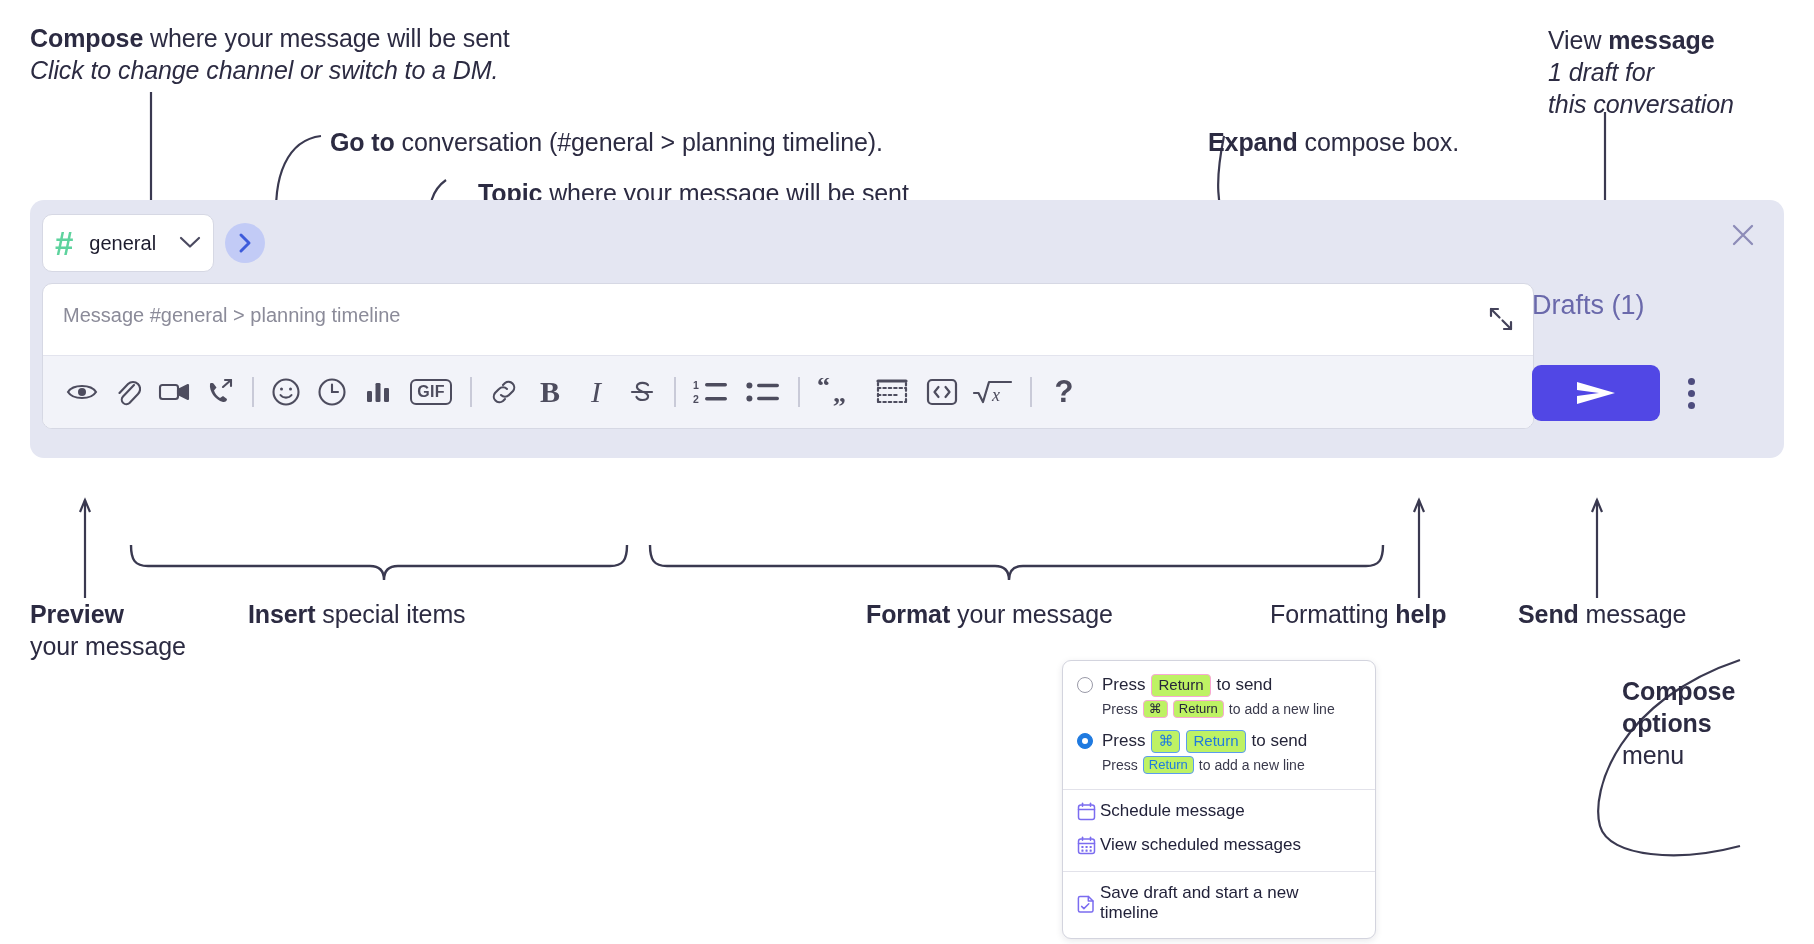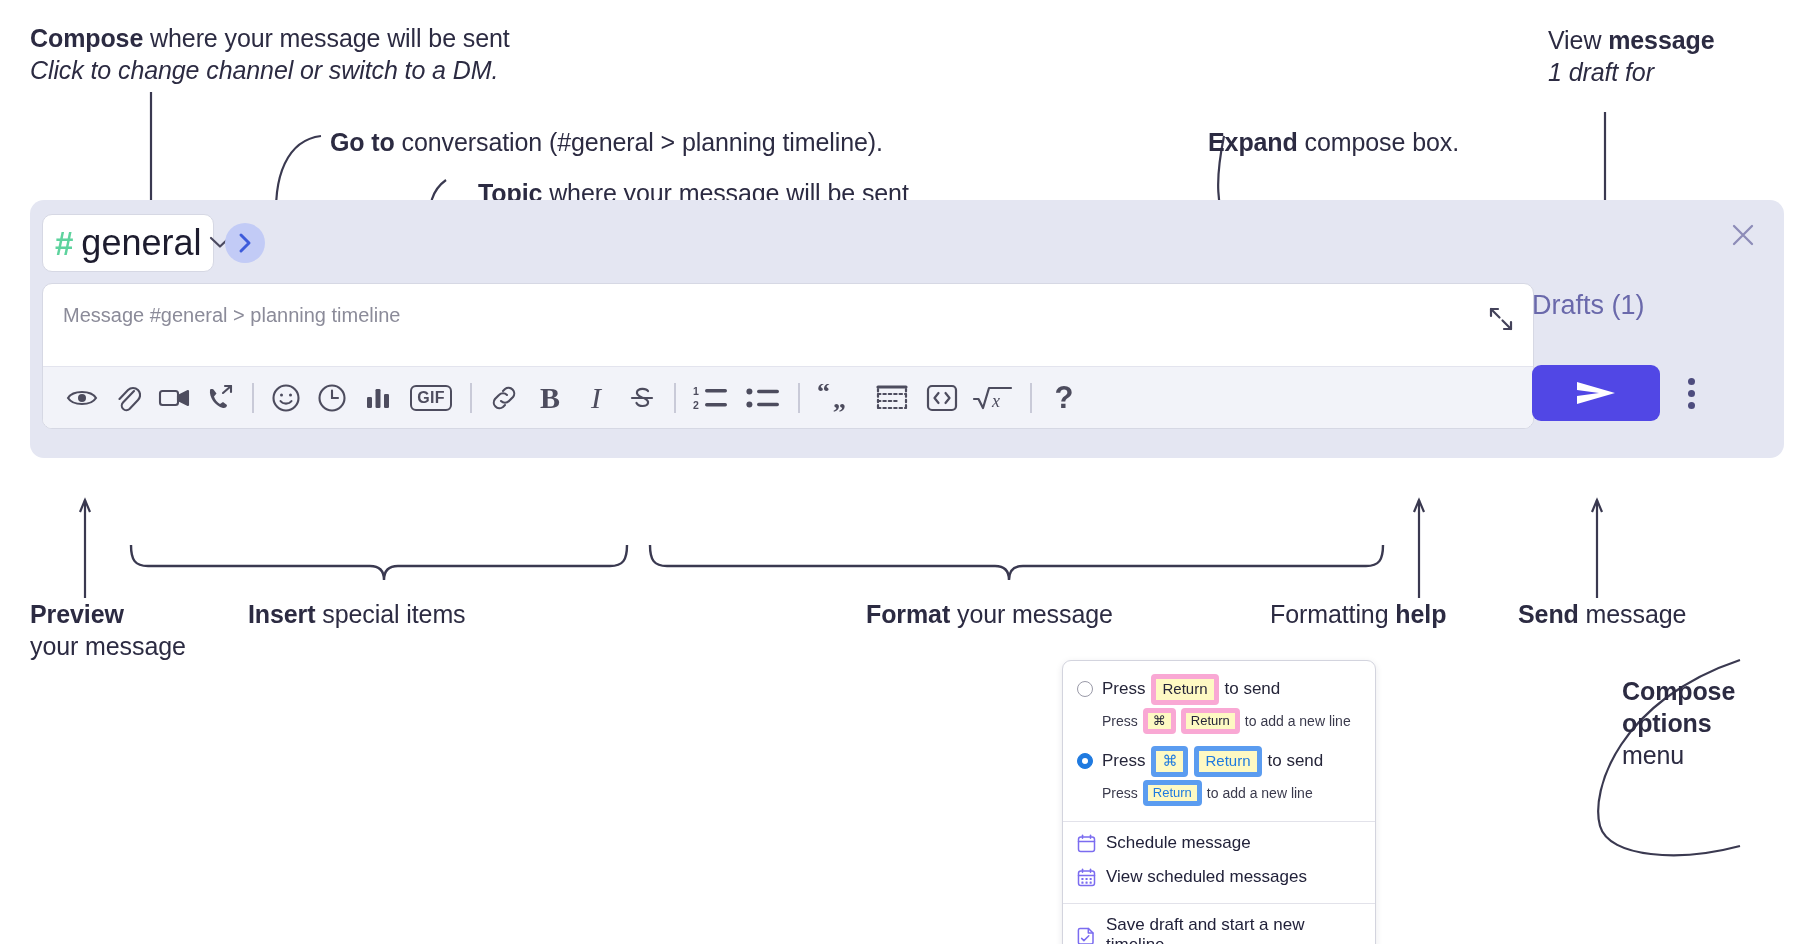--- a/index.html
+++ b/index.html
@@ -26,21 +26,21 @@
   }
 
   
   .header-row{display:flex;align-items:center;gap:11px;height:62px;}
   .channel-pill{
     width:172px;height:58px;background:#fff;border:1px solid #d6d8e4;
     border-radius:10px;display:flex;align-items:center;gap:8px;
     padding:0 12px;box-sizing:border-box;
   }
   .hash{color:#5ed39e;font-size:33px;font-weight:700;line-height:1;}
-  .channel-name{font-size:36px;color:#1d1c2e;}
+  .channel-name{font-size:20px;color:#1d1c2e;margin-left:8px;}
   .chev{margin-left:auto;color:#4b4a60;font-size:19px;}
   .goto-btn{
     width:40px;height:40px;border-radius:50%;background:#c2cbf6;
     display:flex;align-items:center;justify-content:center;
     color:#3d5bdb;font-size:23px;font-weight:700;flex:none;
   }
   .topic-field{
     flex:1;height:58px;background:#fff;border:1px solid #d6d8e4;border-radius:10px;
     display:flex;align-items:center;padding:0 14px 0 18px;box-sizing:border-box;
   }
@@ -53,21 +53,21 @@
     height:146px;box-sizing:border-box;position:relative;display:flex;flex-direction:column;
   }
   .msg-placeholder{
     font-size:20px;color:#8b8b99;padding:20px 0 0 20px;flex:1;
   }
   .expand-btn{
     position:absolute;right:19px;top:22px;color:#43425a;font-size:23px;
     transform:scaleX(-1);
   }
   .toolbar{
-    height:62px;background:#f2f3f9;border-top:1px solid #e3e4ee;
+    height:73px;background:#f2f3f9;border-top:1px solid #e3e4ee;
     border-radius:0 0 9px 9px;display:flex;align-items:center;
     padding:0 16px;gap:0;box-sizing:border-box;
   }
   .tb{
     width:46px;height:46px;display:flex;align-items:center;justify-content:center;
     color:#4d4c5e;flex:none;
   }
   .tb svg{display:block;}
   .tb-sep{width:2px;height:30px;background:#c9cad8;margin:0 9px;flex:none;}
   .gif-box{
@@ -101,27 +101,27 @@
     border:1px solid #d3d4de;border-radius:9px;
     box-shadow:0 2px 7px rgba(30,30,60,.10);padding:10px 0 8px;
   }
   .radio-row{display:flex;align-items:center;gap:9px;padding:3px 14px 0 14px;}
   .rad{width:16px;height:16px;border-radius:50%;border:1.6px solid #9a9aa8;flex:none;box-sizing:border-box;}
   .rad.on{border-color:#1f7ae0;background:#1f7ae0;position:relative;}
   .rad.on::after{content:"";position:absolute;left:4px;top:4px;width:6px;height:6px;border-radius:50%;background:#fff;}
   .r-main{font-size:17px;color:#26263a;display:flex;align-items:center;gap:6px;}
   .r-sub{font-size:14px;color:#3a3a4c;display:flex;align-items:center;gap:5px;padding:3px 14px 6px 39px;}
   .key{
-    border:5px solid #f9a8d4;border-radius:4px;padding:1px 6px;font-size:15px;
-    background:#fef9c3;color:#26263a;line-height:1.25;display:inline-block;
+    border:1px solid #f9a8d4;border-radius:4px;padding:1px 6px;font-size:15px;
+    background:#bef264;color:#26263a;line-height:1.25;display:inline-block;
   }
   .r-sub .key{font-size:13px;padding:0 5px;}
   .key.blue{border-color:#5b9cf0;color:#1f7ae0;}
   .menu-div{height:1px;background:#e2e2ea;margin:9px 0 4px;}
-  .menu-item{display:flex;align-items:center;gap:10px;padding:7px 14px;font-size:17px;color:#22223a;}
+  .menu-item{display:flex;align-items:center;gap:4px;padding:7px 14px;font-size:17px;color:#22223a;}
   .menu-item svg{display:block;flex:none;}
 
   
   svg.lines{position:absolute;left:0;top:0;width:1814px;height:944px;pointer-events:none;}
 </style>
 </head>
 <body>
 
 <div class="stage">
 
@@ -175,20 +175,21 @@
     <b>Go to</b><span> conversation (#general &gt; planning timeline).</span>
   </div>
 
   <div class="abs anno" style="left:1208px;top:126px;white-space:nowrap;">
     <b>Expand</b><span> compose box.</span>
   </div>
 
   <div class="abs anno" style="left:1548px;top:24px;width:260px;">
     <div><span>View </span><b>message</b></div>
     <div><i>1 draft for</i></div>
+    <div style="white-space:nowrap;"><i>this conversation</i></div>
   </div>
 
   <div class="abs anno" style="left:248px;top:598px;white-space:nowrap;">
     <b>Insert</b><span> special items</span>
   </div>
 
   <div class="abs anno" style="left:30px;top:598px;width:220px;">
     <div><b>Preview</b></div>
     <div>your message</div>
   </div>

